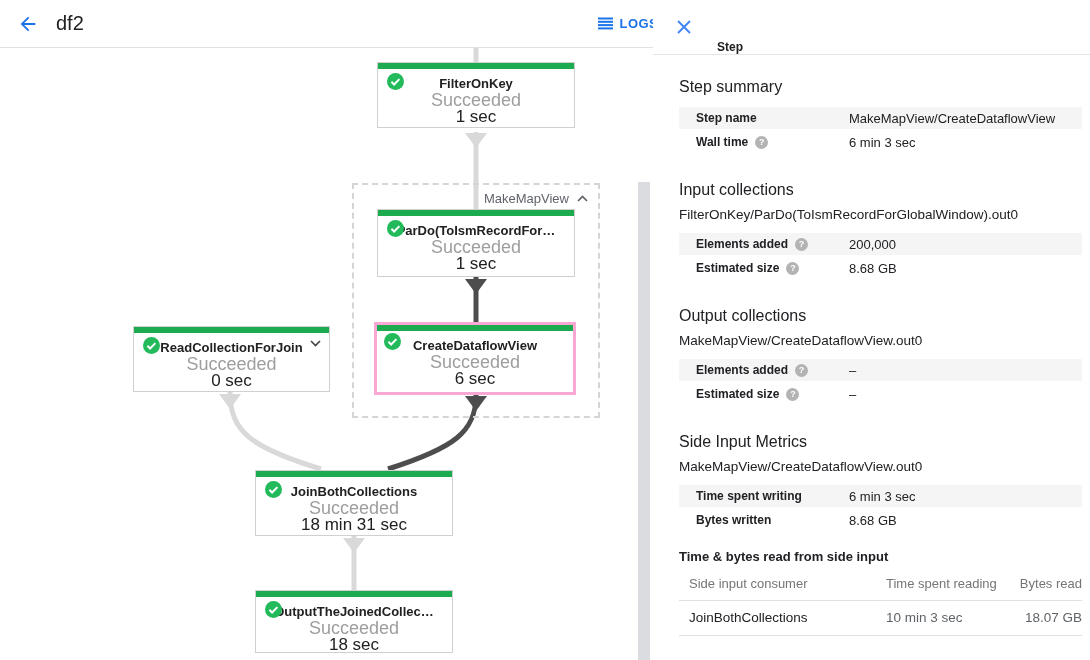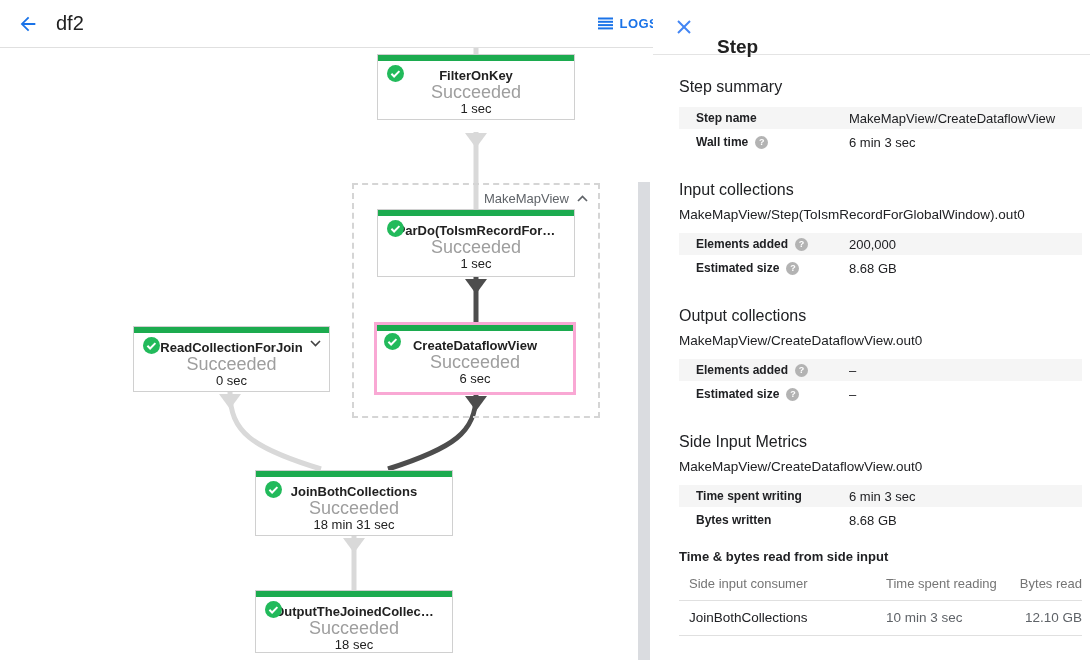--- a/index.html
+++ b/index.html
@@ -28,35 +28,35 @@
   .group-label { position: absolute; top: 6px; right: 10px; display: flex;
           align-items: center; gap: 8px; color: #5f6368; font-size: 13px; cursor: pointer; }
 
   .node { position: absolute; width: 198px; background: #fff;
           border: 1px solid #d0d0d0; cursor: pointer; }
   .node.selected { border: 3px solid #f9a8d4; }
   .node .bar { height: 6px; background: #1cab4f; }
   .node .body { padding-top: 7px; text-align: center; }
   .node .title { font-size: 13px; font-weight: bold; color: #212121; line-height: 16px; }
   .node .status { font-size: 18px; color: #9e9e9e; line-height: 17px; }
-  .node .time { font-size: 13px; color: #212121; line-height: 16px; }
+  .node .time { font-size: 17px; color: #212121; line-height: 16px; }
   .check { position: absolute; left: 9px; top: 10px; width: 17px; height: 17px; }
   .node.selected .check { left: 7px; top: 8px; }
   .node-chevron { position: absolute; right: 8px; top: 13px; cursor: pointer; }
 
   .scroll-thumb { position: absolute; left: 638px; top: 134px; width: 12px;
           height: 478px; background: #dadce0; }
 
   
   .right { position: absolute; left: 653px; top: 0; width: 437px; height: 660px; background: #fff; }
   .right-header { height: 55px; border-bottom: 1px solid #e4e4e4; display: flex;
           align-items: center; padding: 0 0 0 20px; }
   .close-btn { width: 22px; height: 22px; border: none; background: none; cursor: pointer;
           display: flex; align-items: center; justify-content: center; }
-  .panel-title { font-size: 19px; color: #212121; margin-left: 22px; margin-top: 39px; }
+  .panel-title { font-size: 12px; color: #212121; margin-left: 22px; margin-top: 39px; }
 
   .panel-body { padding: 23px 8px 0 26px; }
   .section-heading { font-size: 16px; font-weight: 400; color: #202124; }
   .collection-name { font-size: 13.5px; color: #202124; margin-top: 8px; }
   .rows { margin-top: 11px; }
   .row { display: flex; align-items: center; height: 22px; margin-bottom: 2px; }
   .row:nth-child(odd) { background: #f5f5f5; }
   .row .label { width: 170px; padding-left: 17px; font-size: 12px; font-weight: bold;
           color: #202124; display: flex; align-items: center; }
   .row .value { font-size: 13px; color: #202124; }
@@ -129,21 +129,21 @@
 
       <div class="group">
         <div class="group-label">
           <span>MakeMapView</span>
           <svg width="11" height="7" viewBox="0 0 11 7">
             <polyline points="1,6 5.5,1.5 10,6" fill="none" stroke="#5f6368" stroke-width="1.7"></polyline>
           </svg>
         </div>
       </div>
 
-      <div class="node" style="left:377px; top:6px; height:66px;">
+      <div class="node" style="left:377px; top:14px; height:66px;">
         <div class="bar"></div>
         <svg class="check" viewBox="0 0 17 17">
           <circle cx="8.5" cy="8.5" r="8.5" fill="#22ba5b"></circle>
           <path d="M4.4 8.8 l2.7 2.7 5.3-5.4" fill="none" stroke="#fff" stroke-width="2"></path>
         </svg>
         <div class="body">
           <div class="title">FilterOnKey</div>
           <div class="status">Succeeded</div>
           <div class="time">1 sec</div>
         </div>
@@ -250,21 +250,21 @@
                 <span>Wall time</span>
                 <span class="help">?</span>
               </div>
             <div class="value">6 min 3 sec</div>
           </div>
         </div>
       </div>
 
       <div class="section">
         <div class="section-heading">Input collections</div>
-        <div class="collection-name">MakeMapView/Step(ToIsmRecordForGlobalWindow).out0</div>
+        <div class="collection-name">FilterOnKey/ParDo(ToIsmRecordForGlobalWindow).out0</div>
         <div class="rows">
           <div class="row">
             <div class="label">
                 <span>Elements added</span>
                 <span class="help">?</span>
               </div>
             <div class="value">200,000</div>
           </div>
           <div class="row">
             <div class="label">
@@ -318,20 +318,20 @@
         <div class="table-heading">Time &amp; bytes read from side input</div>
         <div class="si-table">
           <div class="si-head">
             <div class="c1">Side input consumer</div>
             <div class="c2">Time spent reading</div>
             <div class="c3">Bytes read</div>
           </div>
           <div class="si-row">
             <div class="c1">JoinBothCollections</div>
             <div class="c2">10 min 3 sec</div>
-            <div class="c3">12.10 GB</div>
+            <div class="c3">18.07 GB</div>
           </div>
         </div>
       </div>
 
     </div>
   </aside>
 </div>
 
 </body></html>

